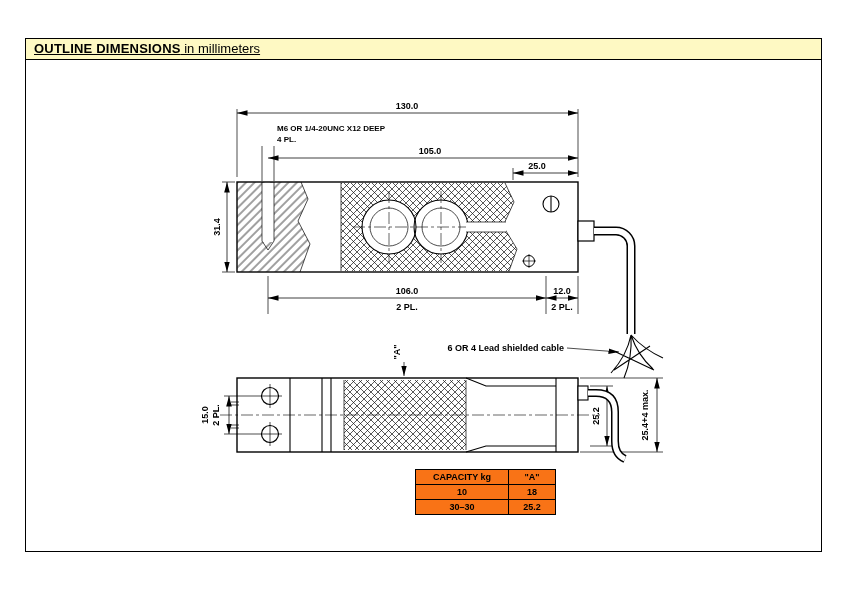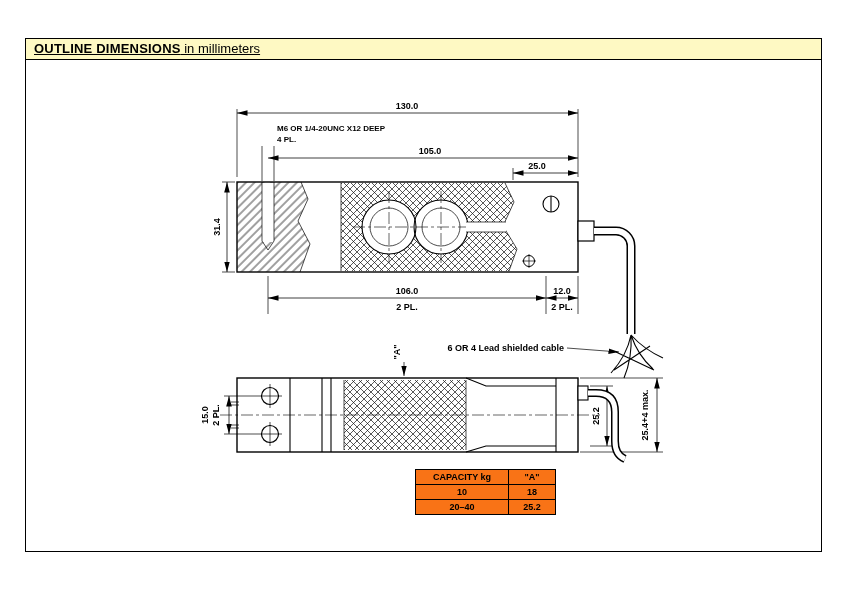--- a/index.html
+++ b/index.html
@@ -138,19 +138,19 @@
         <th>CAPACITY kg</th>
         <th>"A"</th>
       </tr>
     </thead>
     <tbody>
       <tr>
         <td>10</td>
         <td>18</td>
       </tr>
       <tr>
-        <td>20–40</td>
+        <td>30–30</td>
         <td>25.2</td>
       </tr>
     </tbody>
   </table>
 
 </div>
 
 </body></html>

